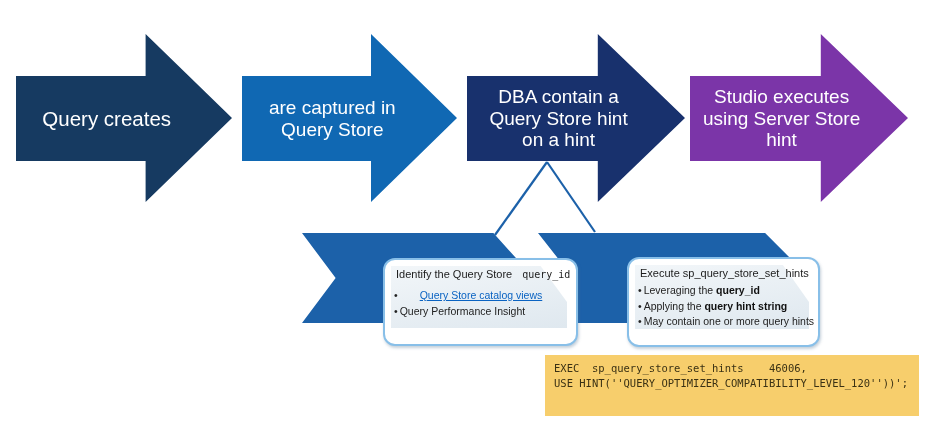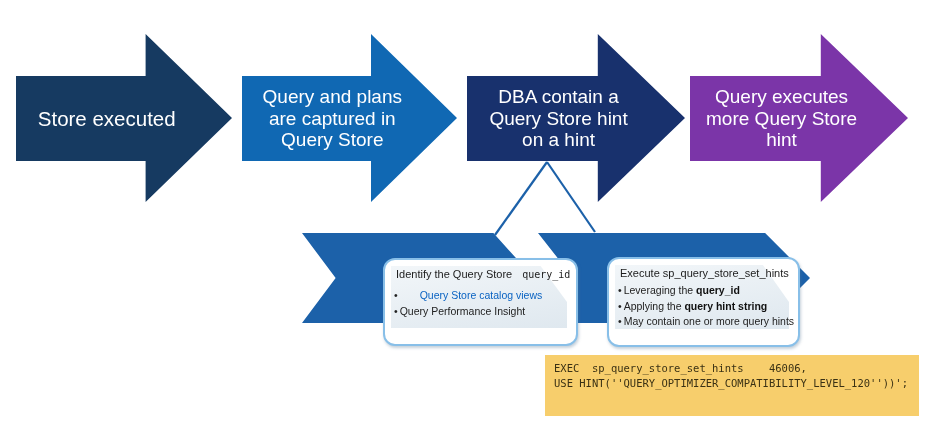--- a/index.html
+++ b/index.html
@@ -25,67 +25,66 @@
   .chevron{position:absolute;top:233px;height:90px;background:#1C61A9;}
   .chev-left{left:302px;width:232px;
              clip-path:polygon(0 0,82.5% 0,100% 50%,82.5% 100%,0 100%,14.5% 50%);}
   .chev-right{left:538px;width:272px;
               clip-path:polygon(0 0,83.5% 0,100% 50%,83.5% 100%,0 100%,13% 50%);}
 
   
   .callout{position:absolute;background:#fff;border:2px solid #88BFE8;border-radius:12px;
            box-shadow:1px 2px 3px rgba(90,120,150,.35);box-sizing:border-box;}
   .co-left{left:383px;top:258px;width:195px;height:88px;}
-  .co-right{left:607px;top:257px;width:193px;height:90px;}
+  .co-right{left:627px;top:257px;width:193px;height:90px;}
   .co-shade{position:absolute;left:6px;top:6px;right:9px;bottom:16px;
             background:linear-gradient(170deg,#F2F6F9 0%,#DFE8EF 100%);
             clip-path:polygon(0 0,85% 0,100% 58%,100% 100%,0 100%);}
   .co-title{position:absolute;left:11px;top:8px;font-size:11px;color:#1c1c1c;white-space:nowrap;}
   .co-title .mono{font-family:"DejaVu Sans Mono",monospace;font-size:10px;margin-left:10px;}
   .co-bullets{position:absolute;left:9px;top:28px;}
   .co-right .co-bullets{top:24px;}
   .bullet{font-size:10.5px;line-height:15.5px;color:#222;white-space:nowrap;}
   .bullet .dot{margin-right:2px;color:#222;}
-  .bullet a{color:#0A63C2;cursor:pointer;padding-left:20px;}
+  .bullet a{color:#0A63C2;text-decoration:underline;cursor:pointer;padding-left:20px;}
   .bullet b{color:#111;}
 
   
   .code{position:absolute;left:545px;top:355px;width:374px;height:61px;background:#F7CE6C;
         font-family:"DejaVu Sans Mono",monospace;font-size:10.5px;line-height:15px;
         color:#3A3114;padding:6px 16px 0 9px;box-sizing:border-box;}
   .code div{white-space:pre;}
 </style>
 </head>
 <body>
 
 <div class="stage">
 
   <div class="arrow arrow-1">
     <div class="arrow-label">
-      <span>Store executed</span>
+      <span>Query creates</span>
     </div>
   </div>
   <div class="arrow arrow-2">
     <div class="arrow-label">
-      <span>Query and plans</span>
       <span>are captured in</span>
       <span>Query Store</span>
     </div>
   </div>
   <div class="arrow arrow-3">
     <div class="arrow-label">
       <span>DBA contain a</span>
       <span>Query Store hint</span>
       <span>on a hint</span>
     </div>
   </div>
   <div class="arrow arrow-4">
     <div class="arrow-label">
-      <span>Query executes</span>
-      <span>more Query Store</span>
+      <span>Studio executes</span>
+      <span>using Server Store</span>
       <span>hint</span>
     </div>
   </div>
 
   <svg class="connector" viewBox="0 0 140 90">
     <line x1="77" y1="7" x2="25" y2="80" stroke="#1C61A9" stroke-width="2.2"></line>
     <line x1="77" y1="7" x2="125" y2="77" stroke="#1C61A9" stroke-width="2.2"></line>
   </svg>
 
   <div class="chevron chev-left"></div>

